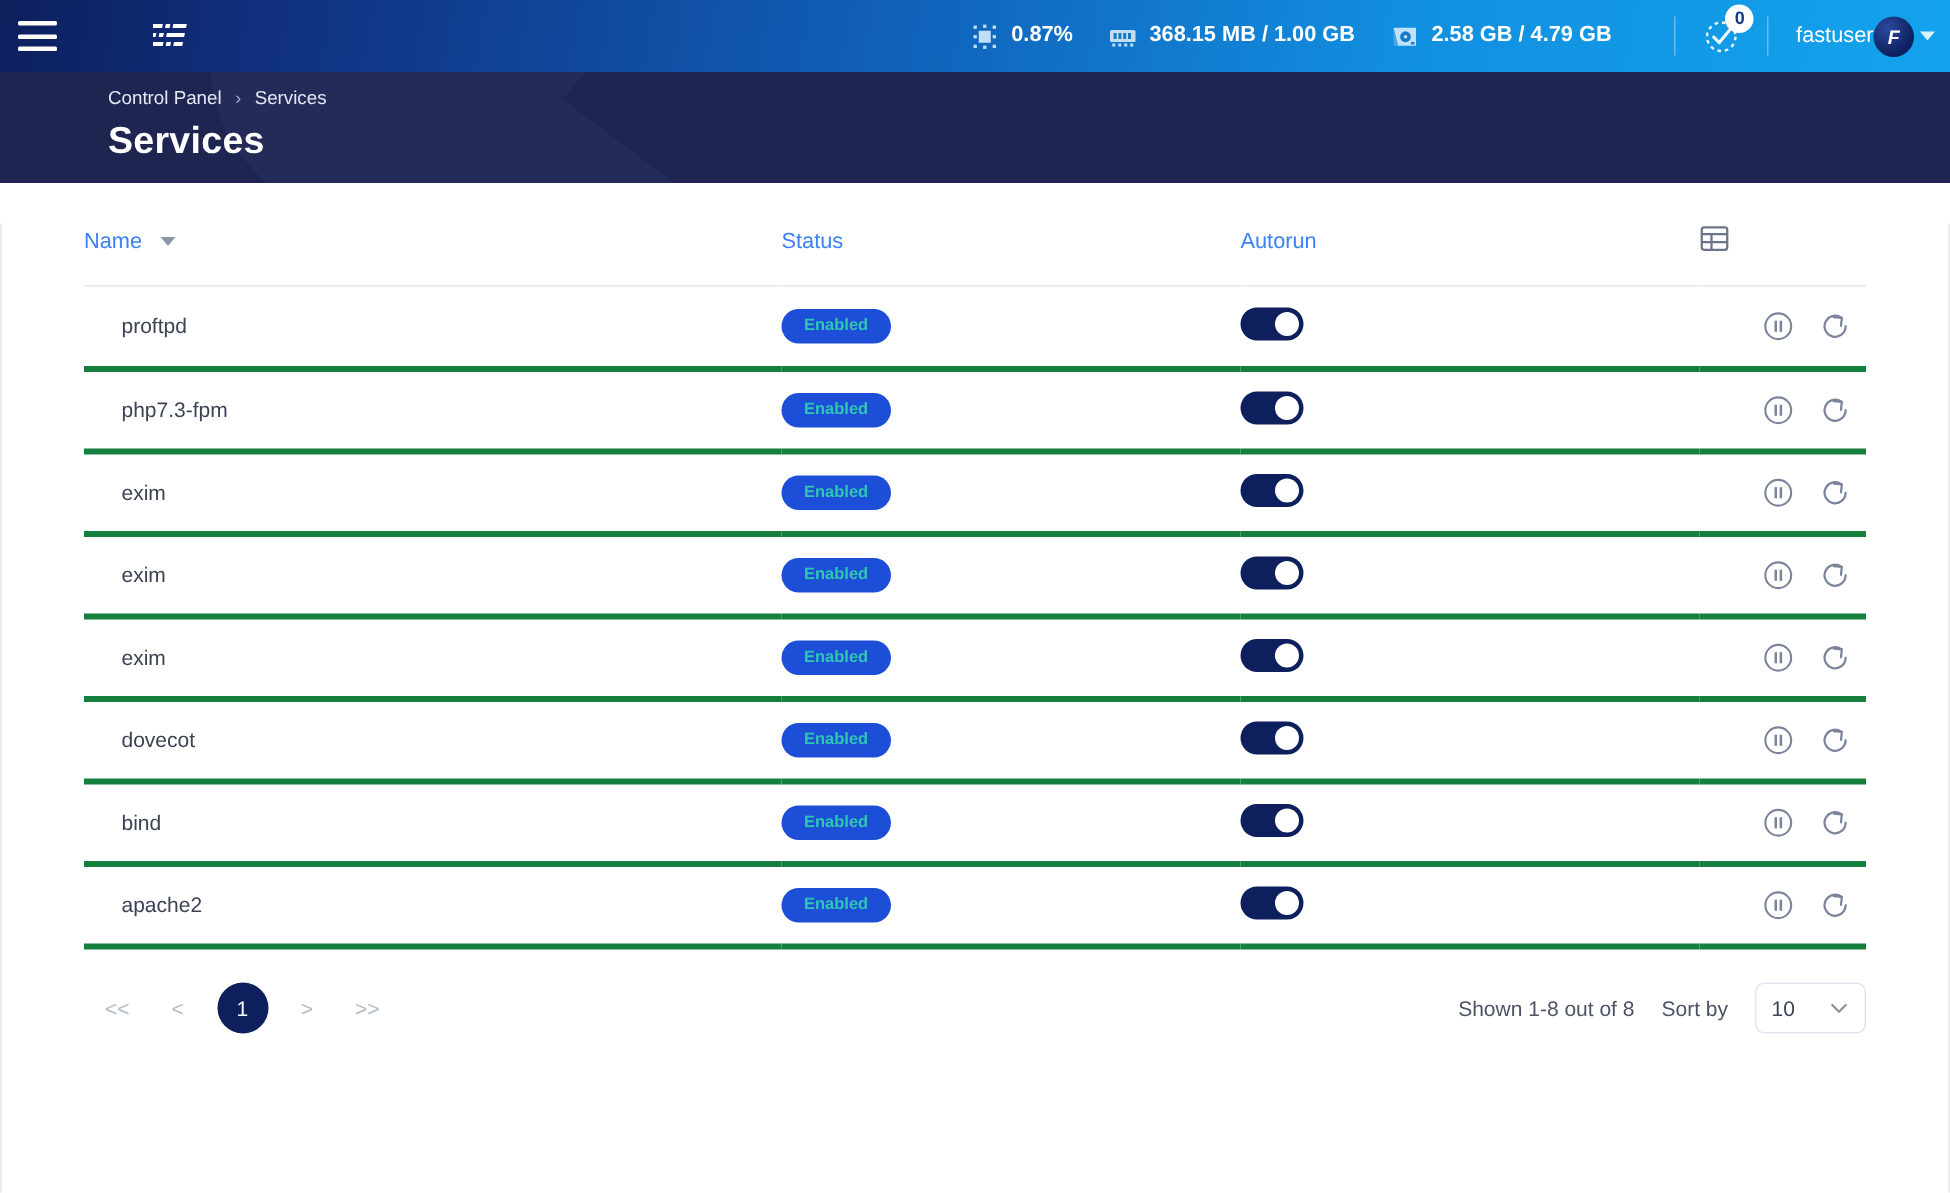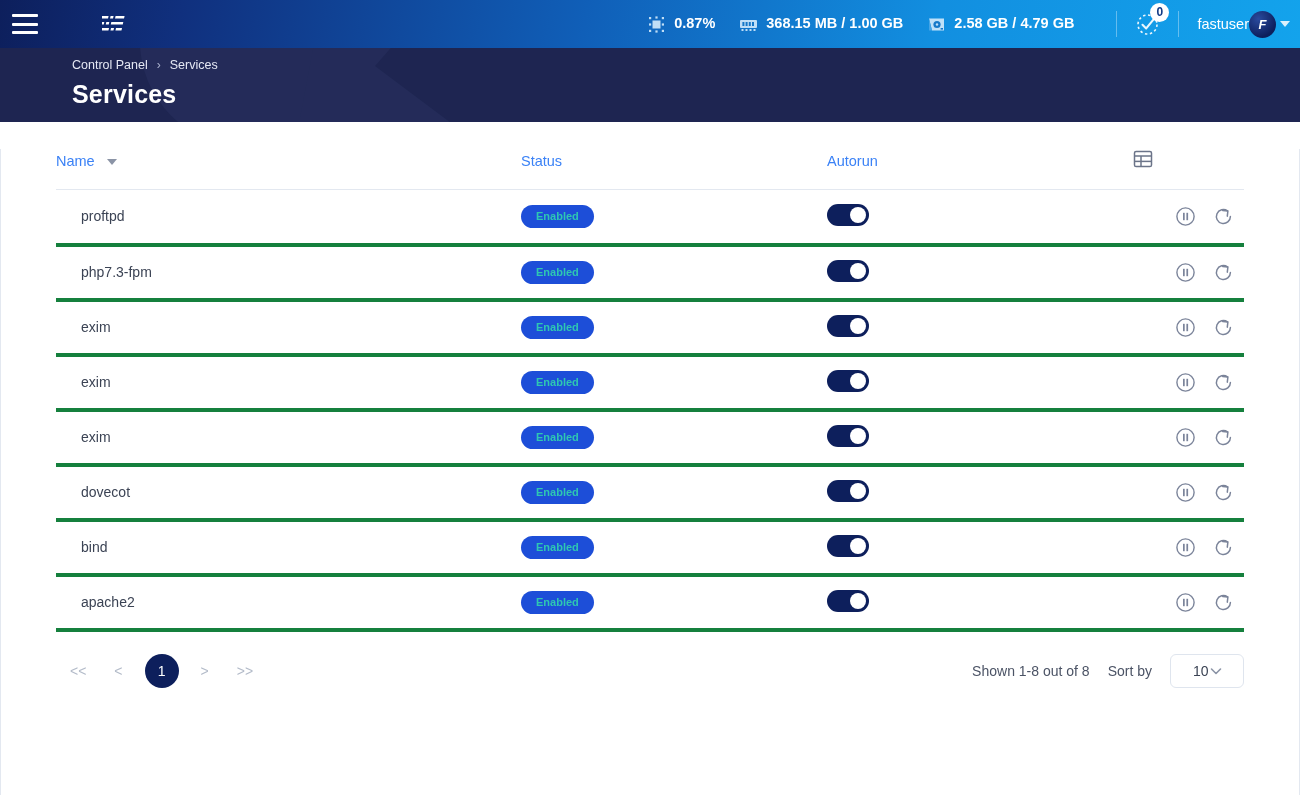--- a/index.html
+++ b/index.html
@@ -280,21 +280,21 @@
     margin-left: auto;
     display: flex; align-items: center; gap: 18px;
     font-size: 14px;
     color: #4b5365;
   }
   .select-box {
     display: flex; align-items: center; justify-content: space-between;
     width: 74px; height: 34px;
     border: 1px solid #dfe5ee;
     border-radius: 6px;
-    padding: 0 22px;
+    padding: 0 10px;
     font-size: 14px;
     color: #3b4354;
     cursor: pointer;
   }
   .chev { width: 14px; height: 14px; }
 </style>
 </head>
 <body>
 
 <div class="topbar">

